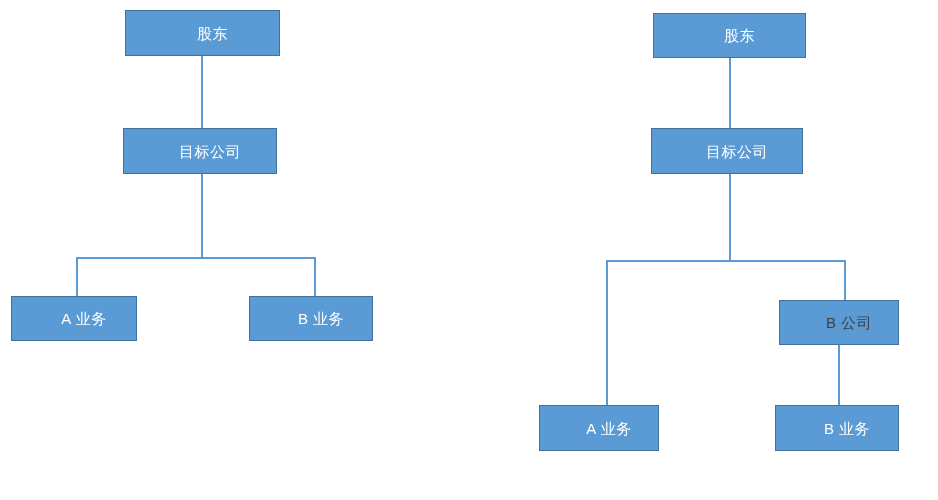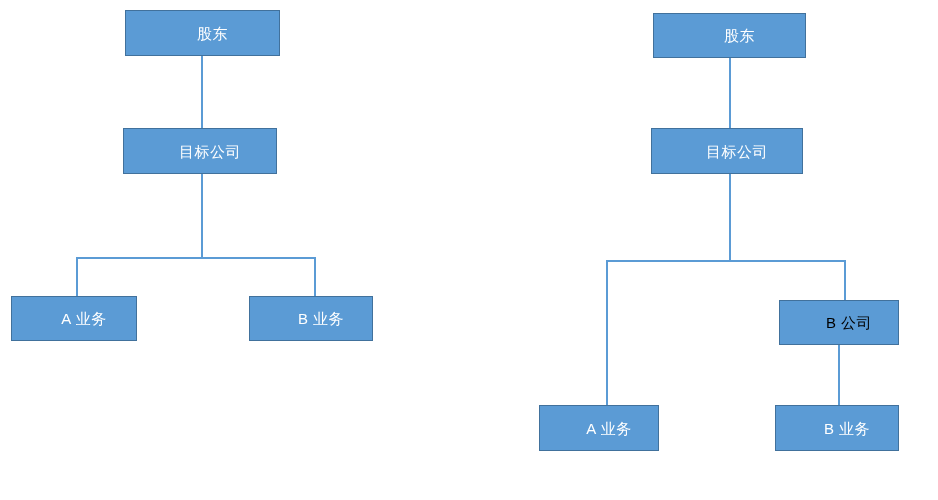--- a/index.html
+++ b/index.html
@@ -77,21 +77,21 @@
       <div class="conn h" style="left: 607px; top: 260px; background: rgb(91, 155, 213); width: 239px;"></div>
       <div class="conn v" style="left: 606px; top: 260px; background: rgb(91, 155, 213); height: 146px;"></div>
       <div class="conn v" style="left: 844px; top: 260px; background: rgb(91, 155, 213); height: 41px;"></div>
       <div class="conn v" style="left: 838px; top: 345px; background: rgb(91, 155, 213); height: 61px;"></div>
       <div class="node" style="left: 653px; top: 13px; width: 153px; height: 45px; background: rgb(91, 155, 213); border-color: rgb(65, 113, 156); color: rgb(255, 255, 255);">
         <span>股东</span>
       </div>
       <div class="node" style="left: 651px; top: 128px; width: 152px; height: 46px; background: rgb(91, 155, 213); border-color: rgb(65, 113, 156); color: rgb(255, 255, 255);">
         <span>目标公司</span>
       </div>
-      <div class="node" style="left: 779px; top: 300px; width: 120px; height: 45px; background: rgb(91, 155, 213); border-color: rgb(65, 113, 156); color: #000000;">
+      <div class="node" style="left: 779px; top: 300px; width: 120px; height: 45px; background: rgb(91, 155, 213); border-color: rgb(65, 113, 156); color: #404040;">
         <span>B 公司</span>
       </div>
       <div class="node" style="left: 539px; top: 405px; width: 120px; height: 46px; background: rgb(91, 155, 213); border-color: rgb(65, 113, 156); color: rgb(255, 255, 255);">
         <span>A 业务</span>
       </div>
       <div class="node" style="left: 775px; top: 405px; width: 124px; height: 46px; background: rgb(91, 155, 213); border-color: rgb(65, 113, 156); color: rgb(255, 255, 255);">
         <span>B 业务</span>
       </div>
     </div>
   </div>

